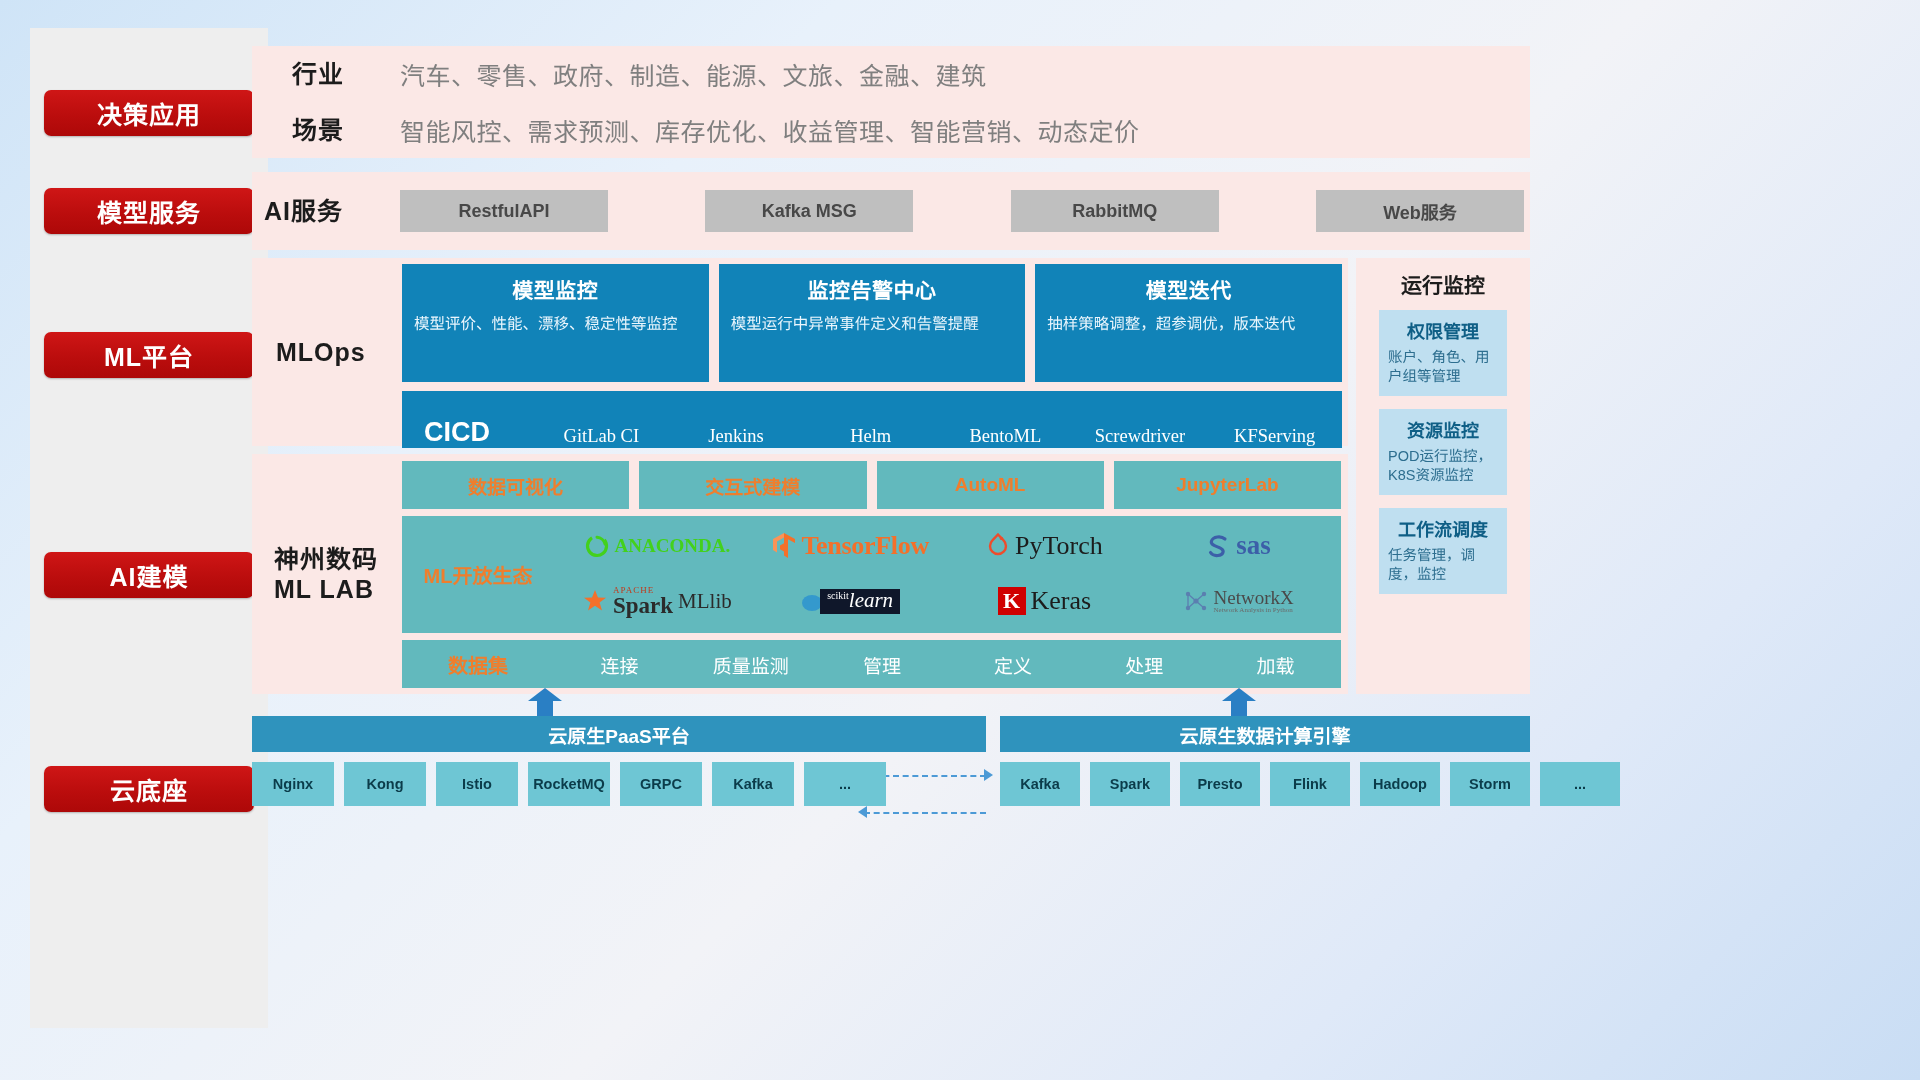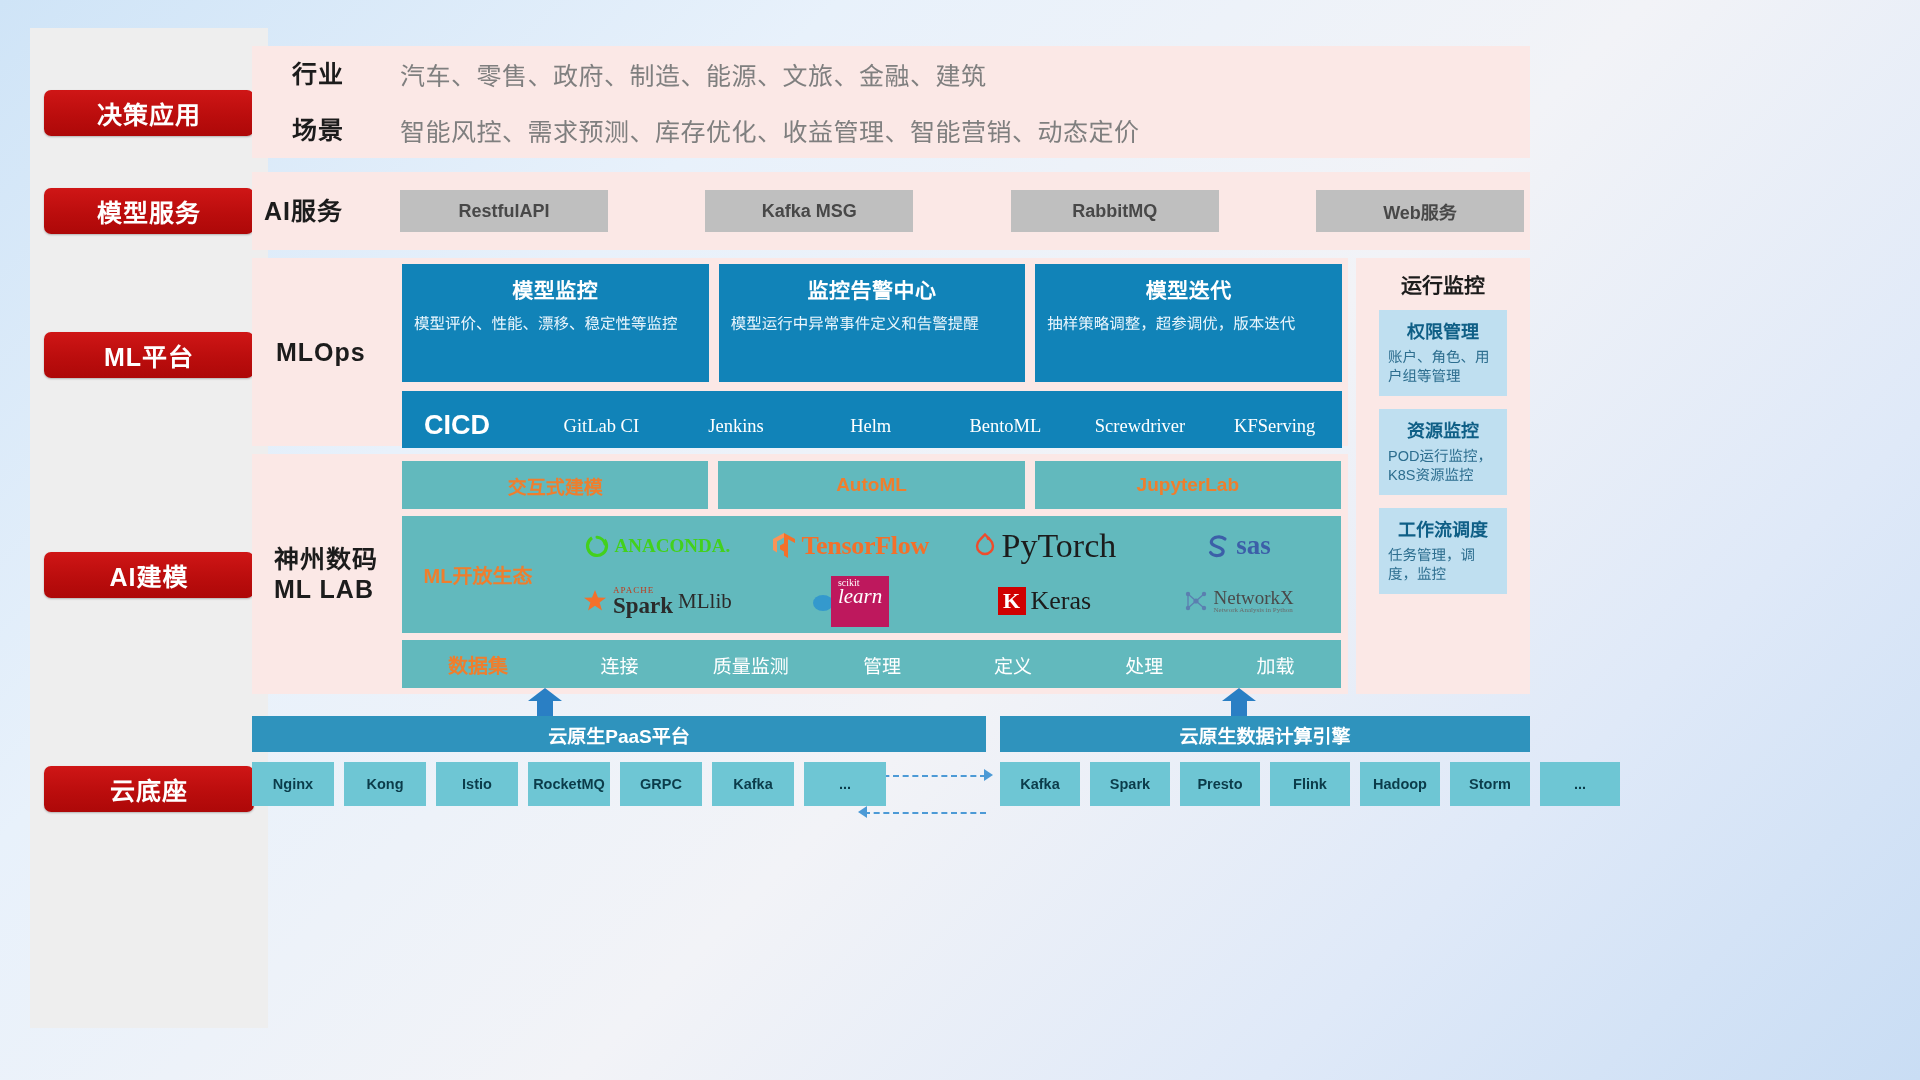--- a/index.html
+++ b/index.html
@@ -92,21 +92,21 @@
     padding: 10px 12px 8px;
   }
   .mlops-card h4 {
     font-size: 21px; text-align: center; font-weight: bold;
     margin-bottom: 9px; letter-spacing: .5px;
   }
   .mlops-card p { font-size: 15.5px; line-height: 1.38; color: #eaf6fd; }
   .cicd-bar {
     margin-top: 9px; height: 57px;
     background: #1183b8; color: #fff;
-    display: flex; align-items: center; overflow: hidden;
+    display: flex; align-items: flex-end; overflow: hidden;
   }
   .cicd-title {
     font-size: 27px; font-weight: bold; width: 132px;
     padding-left: 22px; padding-top: 12px; flex: none;
   }
   .cicd-items { flex: 1; display: flex; padding-top: 14px; }
   .cicd-item {
     flex: 1; font-size: 18.5px; text-align: center;
     line-height: 1.25; word-break: break-all; padding: 0 2px; font-family: Liberation Serif, serif;
   }
@@ -310,20 +310,21 @@
   </div>
 
   <div class="band" id="band-lab">
     <div class="lab-label">
       <div class="rowlabel">神州数码
 ML LAB</div>
     </div>
     <div class="lab-right">
 
       <div class="lab-tools">
+        <div class="lab-tool">数据可视化</div>
         <div class="lab-tool">交互式建模</div>
         <div class="lab-tool">AutoML</div>
         <div class="lab-tool">JupyterLab</div>
       </div>
 
       <div class="lab-eco">
         <div class="eco-title">ML开放生态</div>
         <div class="eco-logos">
 
           <div class="logo">
@@ -341,21 +342,21 @@
               <path d="M8 13.6 L12 11.3 L12 19.5 L8 17.2 Z" fill="#f4702a"></path>
             </svg>
             <span class="lg-text" style="font-size:26px;color:#f4702a;letter-spacing:-.3px">TensorFlow</span>
           </div>
 
           <div class="logo">
             <svg width="24" height="26" viewBox="0 0 24 26">
               <path d="M12 1.5 L17.6 7.3 A8 8 0 1 1 6.4 7.3 Z" fill="none" stroke="#ee4c2c" stroke-width="2.4"></path>
               <circle cx="15.4" cy="5.4" r="1.7" fill="#ee4c2c"></circle>
             </svg>
-            <span class="lg-text" style="font-size:34px;color:#1c1c1c;font-weight:normal">PyTorch</span>
+            <span class="lg-text" style="font-size:26px;color:#1c1c1c;font-weight:normal">PyTorch</span>
           </div>
 
           <div class="logo">
             <svg width="26" height="26" viewBox="0 0 26 26">
               <path d="M20 6 C16 2.5 8 3.5 6.5 8 C5 12.5 12 13 16 15.5 C20 18 18 22 13 22.5 C9 23 6.5 21 5.5 19.5" fill="none" stroke="#3c5fa8" stroke-width="3.1" stroke-linecap="round"></path>
             </svg>
             <span class="lg-text" style="font-size:27px;color:#3c5fa8">sas</span>
           </div>
 
           <div class="logo">
@@ -366,21 +367,21 @@
               <span style="font-size:9px;color:#c03a1c;letter-spacing:1px">APACHE</span>
               <span class="lg-text" style="font-size:23px;color:#2b2b2b">Spark</span>
             </span>
             <span style="font-size:21px;color:#2b2b2b">MLlib</span>
           </div>
 
           <div class="logo">
             <svg width="30" height="26" viewBox="0 0 30 26">
               <ellipse cx="11" cy="15" rx="10" ry="8" fill="#3499cd"></ellipse>
             </svg>
-            <span style="background:#be185d;padding:2px 7px 20px;display:flex;flex-direction:column;line-height:.95;margin-left:-16px">
+            <span style="background:#0f172a;padding:2px 7px 3px;display:flex;flex-direction:row;line-height:.95;margin-left:-16px">
               <span style="font-size:10px;color:#fff">scikit</span>
               <span style="font-size:21px;color:#fff;font-style:italic">learn</span>
             </span>
           </div>
 
           <div class="logo">
             <span style="background:#d00000;color:#fff;font-weight:bold;font-size:22px;width:28px;height:28px;display:flex;align-items:center;justify-content:center">K</span>
             <span class="lg-text" style="font-size:26px;color:#1c1c1c;font-weight:normal">Keras</span>
           </div>
 

